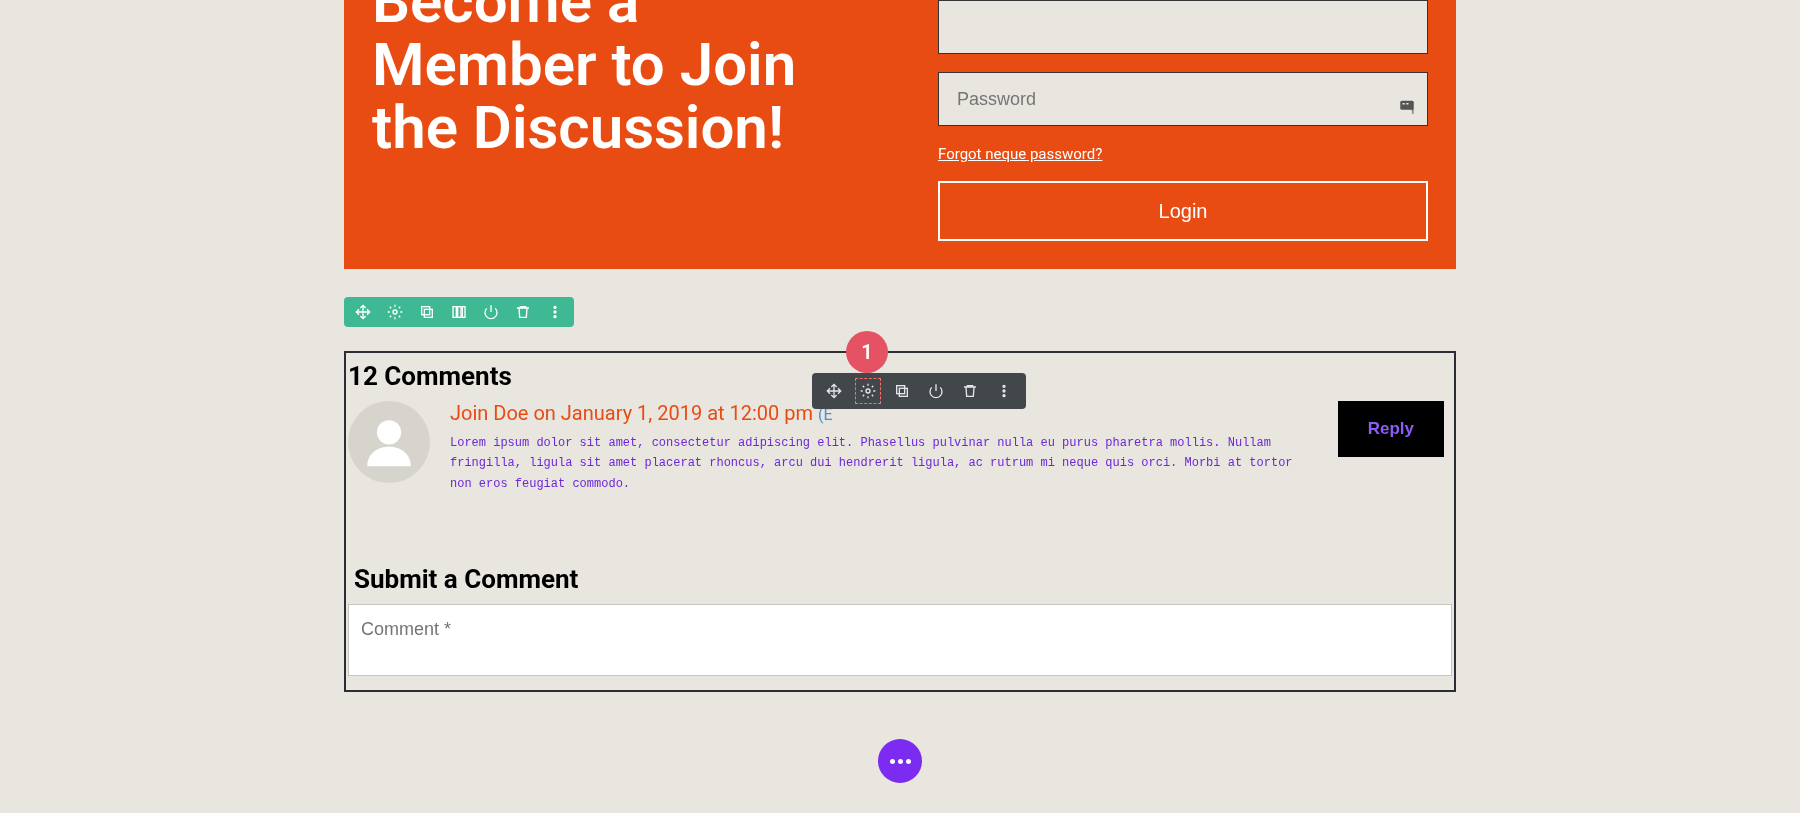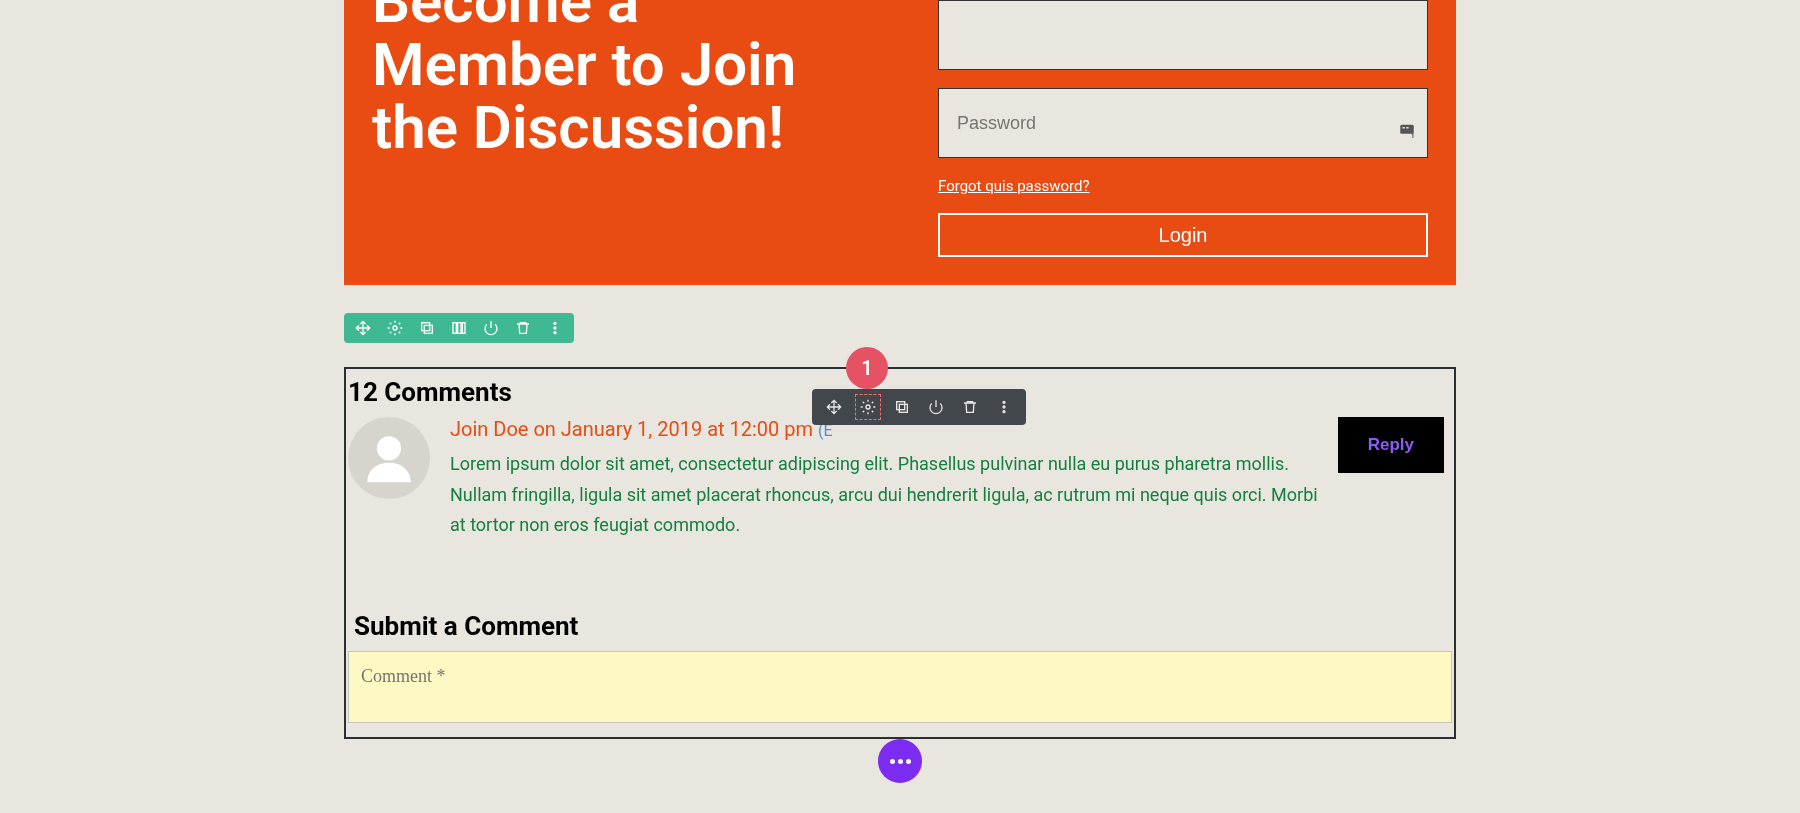--- a/index.html
+++ b/index.html
@@ -4,52 +4,52 @@
 <style>
   html,body{margin:0;padding:0;background:#e8e6df;font-family:-apple-system,BlinkMacSystemFont,"Segoe UI",Roboto,Helvetica,Arial,sans-serif;color:#333;}
   *{box-sizing:border-box;}
   .page{width:1800px;min-height:813px;position:relative;}
   .content{width:1112px;margin:0 auto;position:relative;}
   
   .banner{background:#e84c12;padding:0 28px 28px 28px;display:flex;gap:60px;}
   .banner-left{flex:1;}
   .banner-title{color:#fff;font-size:60px;font-weight:600;line-height:1.05;margin:0;margin-top:-30px;}
   .banner-right{width:490px;padding-top:0;}
-  .field{width:100%;height:70px;background:#e8e6df;border:1px solid #333;margin-bottom:18px;padding:0 18px;font-size:18px;color:#333;}
+  .field{width:100%;height:54px;background:#e8e6df;border:1px solid #333;margin-bottom:18px;padding:0 18px;font-size:18px;color:#333;}
   .field-wrap{position:relative;}
   .field-icon{position:absolute;right:12px;top:50%;transform:translateY(-50%);color:#555;font-size:16px;}
   .forgot{color:#fff;text-decoration:underline;font-size:15px;display:inline-block;margin-bottom:18px;}
-  .login-btn{width:100%;height:44px;background:transparent;border:2px solid #fff;color:#fff;font-size:20px;cursor:pointer;}
+  .login-btn{width:100%;height:60px;background:transparent;border:2px solid #fff;color:#fff;font-size:20px;cursor:pointer;}
   
   .toolbar{display:inline-flex;align-items:center;background:#3fb993;border-radius:4px;padding:6px 10px;margin:28px 0 0 0;gap:14px;}
   .toolbar .tb{width:18px;height:18px;display:flex;align-items:center;justify-content:center;color:#fff;cursor:pointer;}
   .toolbar svg{width:16px;height:16px;stroke:#fff;fill:none;stroke-width:2;}
   
   .comments-module{border:2px solid #2b2f34;margin-top:24px;padding:0 0 10px 0;position:relative;}
   .comments-title{font-size:26px;font-weight:700;margin:8px 0 10px 2px;color:#000;}
   .comment{display:flex;padding:0 10px 0 2px;gap:20px;align-items:flex-start;}
   .avatar{width:82px;height:82px;border-radius:50%;background:#d6d4cd;display:flex;align-items:center;justify-content:center;}
   .avatar svg{width:58px;height:58px;fill:#fff;}
   .comment-body{flex:1;}
   .comment-meta{font-size:20px;color:#e84c12;margin-bottom:8px;}
   .comment-meta .edit{color:#4a90d9;font-size:16px;}
-  .comment-text{font-size:18px;color:#15803d;line-height:1.7;max-width:890px;}
+  .comment-text{font-size:12px;color:#6d28d9;line-height:1.7;max-width:890px;font-family:Liberation Mono, monospace;}
   .reply-btn{background:#000;color:#8b5cf6;border:none;padding:18px 30px;font-size:17px;font-weight:600;cursor:pointer;}
   
   .float-toolbar{position:absolute;top:20px;left:466px;background:#42474c;border-radius:4px;padding:8px 12px;display:flex;gap:14px;align-items:center;z-index:5;}
   .float-toolbar .tb{width:20px;height:20px;display:flex;align-items:center;justify-content:center;color:#e6e6e6;cursor:pointer;}
   .float-toolbar svg{width:16px;height:16px;stroke:#e6e6e6;fill:none;stroke-width:2;}
   .tb.selected{outline:1px dashed #ff6b6b;outline-offset:2px;}
   
   .badge{position:absolute;top:-22px;left:500px;width:42px;height:42px;border-radius:50%;background:#e45263;color:#fff;font-size:20px;font-weight:600;display:flex;align-items:center;justify-content:center;z-index:6;}
   
   .submit-title{font-size:26px;font-weight:700;margin:70px 0 10px 8px;color:#000;}
   .submit-note{font-size:17px;color:#555;margin:0 0 18px 2px;}
   .submit-note a{color:#4a90d9;text-decoration:none;}
-  .comment-box{width:calc(100% - 4px);margin:0 2px;border:1px solid #c7c5be;background:#fef9c3;padding:14px 12px;font-size:18px;color:#888;min-height:70px;resize:none;font-family:Liberation Serif, serif;}
+  .comment-box{width:calc(100% - 4px);margin:0 2px;border:1px solid #c7c5be;background:#ffffff;padding:14px 12px;font-size:18px;color:#888;min-height:70px;resize:none;font-family:Liberation Sans, sans-serif;}
   
   .fab{position:absolute;left:50%;transform:translateX(-50%);bottom:30px;width:44px;height:44px;border-radius:50%;background:#7b2cf0;display:flex;align-items:center;justify-content:center;color:#fff;font-size:22px;letter-spacing:2px;cursor:pointer;z-index:10;}
   .fab span{display:flex;gap:3px;}
   .fab .dot{width:5px;height:5px;border-radius:50%;background:#fff;}
 </style>
 </head>
 <body>
 
 <div class="page">
   <div class="content">
@@ -67,21 +67,21 @@
           <input class="field" type="password" placeholder="Password" style="">
           <span class="field-icon">
             <svg viewBox="0 0 24 24" width="18" height="18">
                 <rect x="3" y="5" width="18" height="12" rx="2" fill="#555"></rect>
                 <rect x="6" y="8" width="3" height="2" fill="#e8e6df"></rect>
                 <rect x="11" y="8" width="3" height="2" fill="#e8e6df"></rect>
                 <text x="17" y="22" font-size="9" fill="#555" font-weight="bold">1</text>
               </svg>
           </span>
         </div>
-        <a href="#" class="forgot">Forgot quis password?</a>
+        <a href="#" class="forgot">Forgot neque password?</a>
         <button class="login-btn">Login</button>
       </div>
     </div>
 
     
     <div class="toolbar">
       <span class="tb">
           <svg viewBox="0 0 24 24">
             <path d="M12 2v20M2 12h20M8 6l4-4 4 4M8 18l4 4 4-4M6 8l-4 4 4 4M18 8l4 4-4 4"></path>
           </svg>

